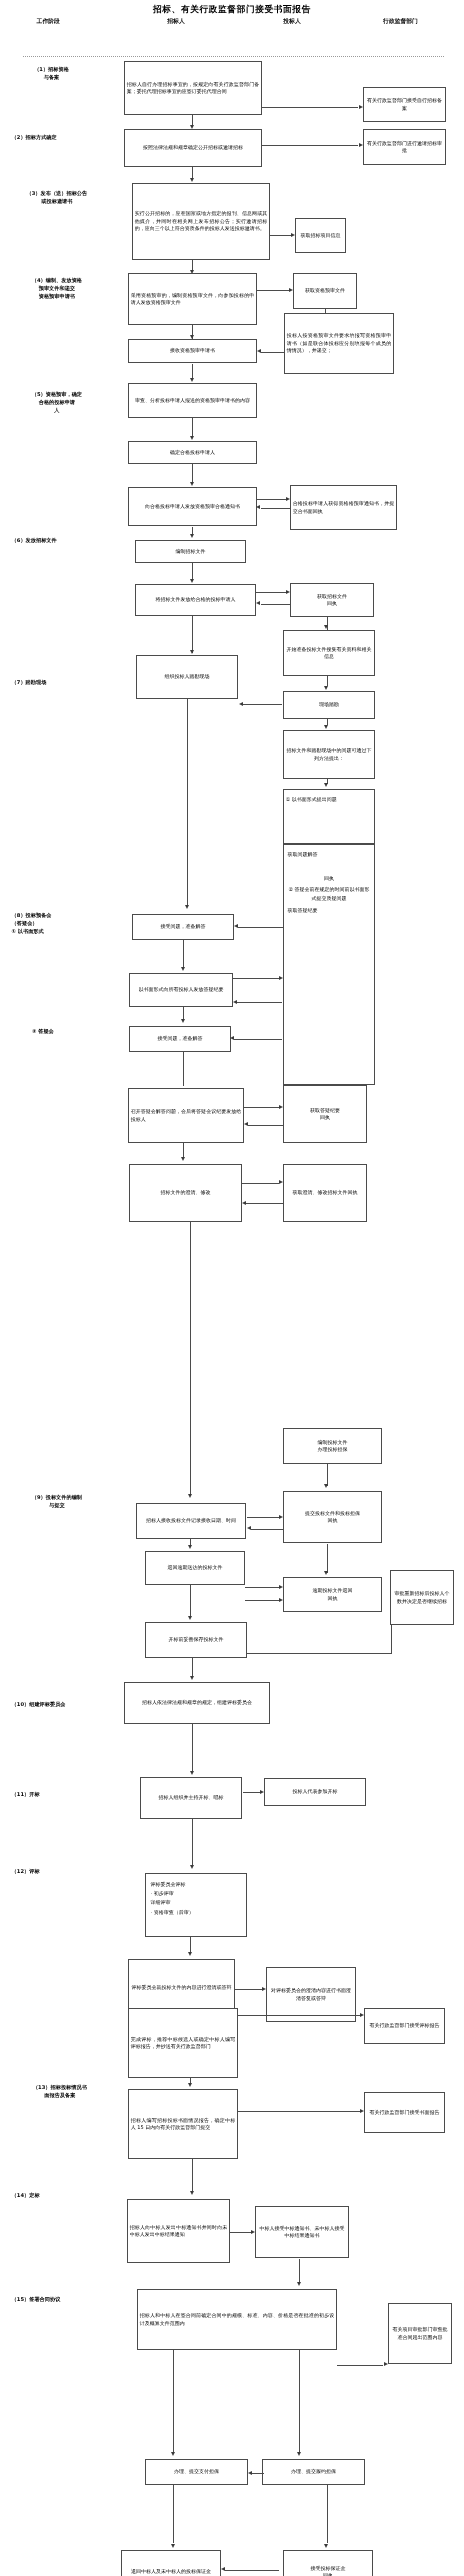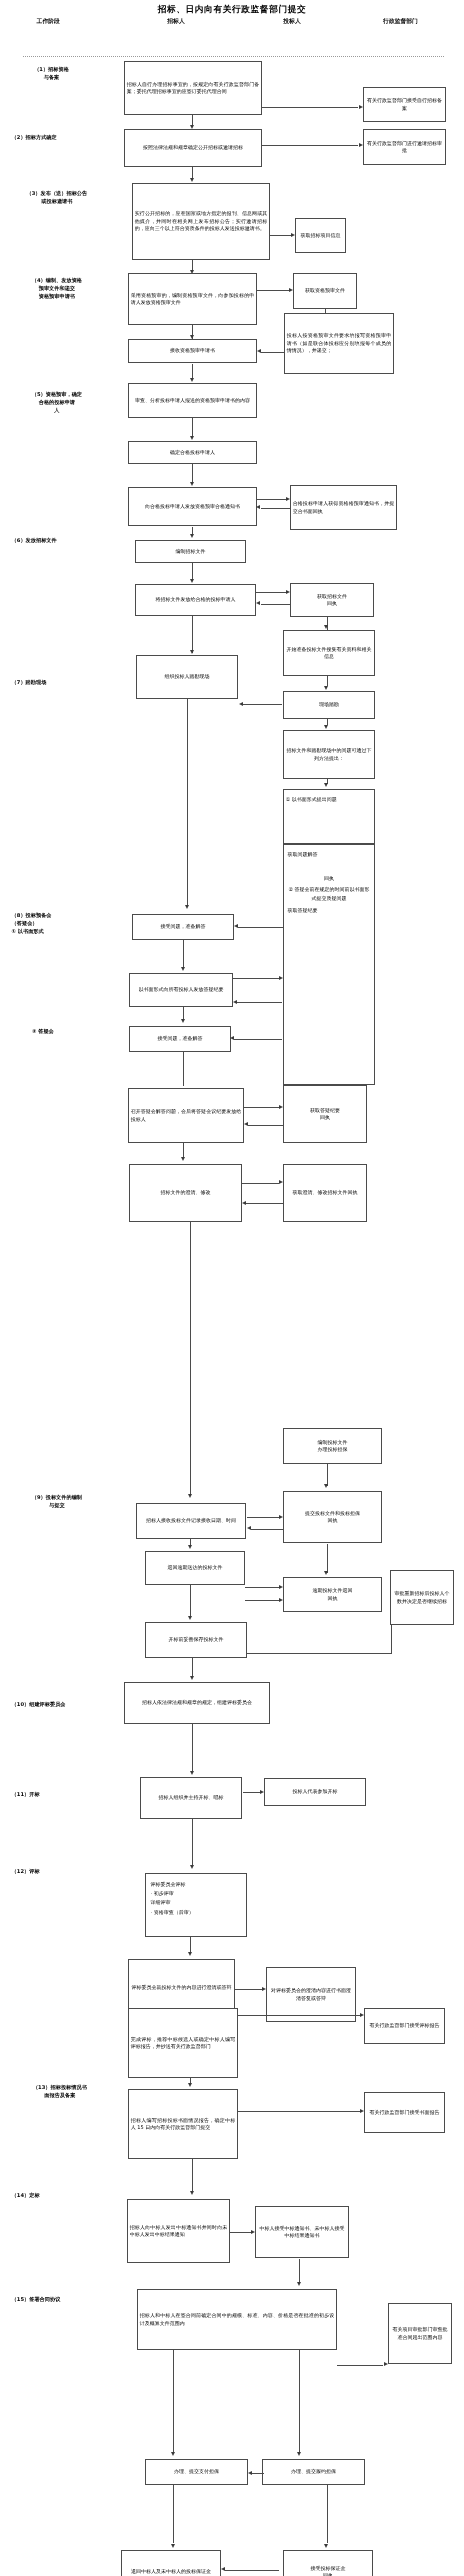--- a/index.html
+++ b/index.html
@@ -35,21 +35,21 @@
   .ar-r{position:absolute;width:0;height:0;border-top:2.3px solid transparent;
         border-bottom:2.3px solid transparent;border-left:4.1px solid #3a3a3a;}
   .ar-l{position:absolute;width:0;height:0;border-top:2.3px solid transparent;
         border-bottom:2.3px solid transparent;border-right:4.1px solid #3a3a3a;}
 </style>
 </head>
 <body>
 
 <div id="page">
 
-  <div class="title">招标、日内向有关行政监督部门提交</div>
+  <div class="title">招标、有关行政监督部门接受书面报告</div>
 
   <div class="colhead" style="left:16.2px;top:17.4px;width:64px;">工作阶段</div>
   <div class="colhead" style="left:144px;top:17.4px;width:64px;">招标人</div>
   <div class="colhead" style="left:260px;top:17.4px;width:64px;">投标人</div>
   <div class="colhead" style="left:360px;top:17.4px;width:81px;">行政监督部门</div>
 
   <div class="hrule"></div>
 
   <div class="stage" style="left:14px;top:65px;width:75px;white-space:pre-line;">（1）招标资格
 与备案</div>

